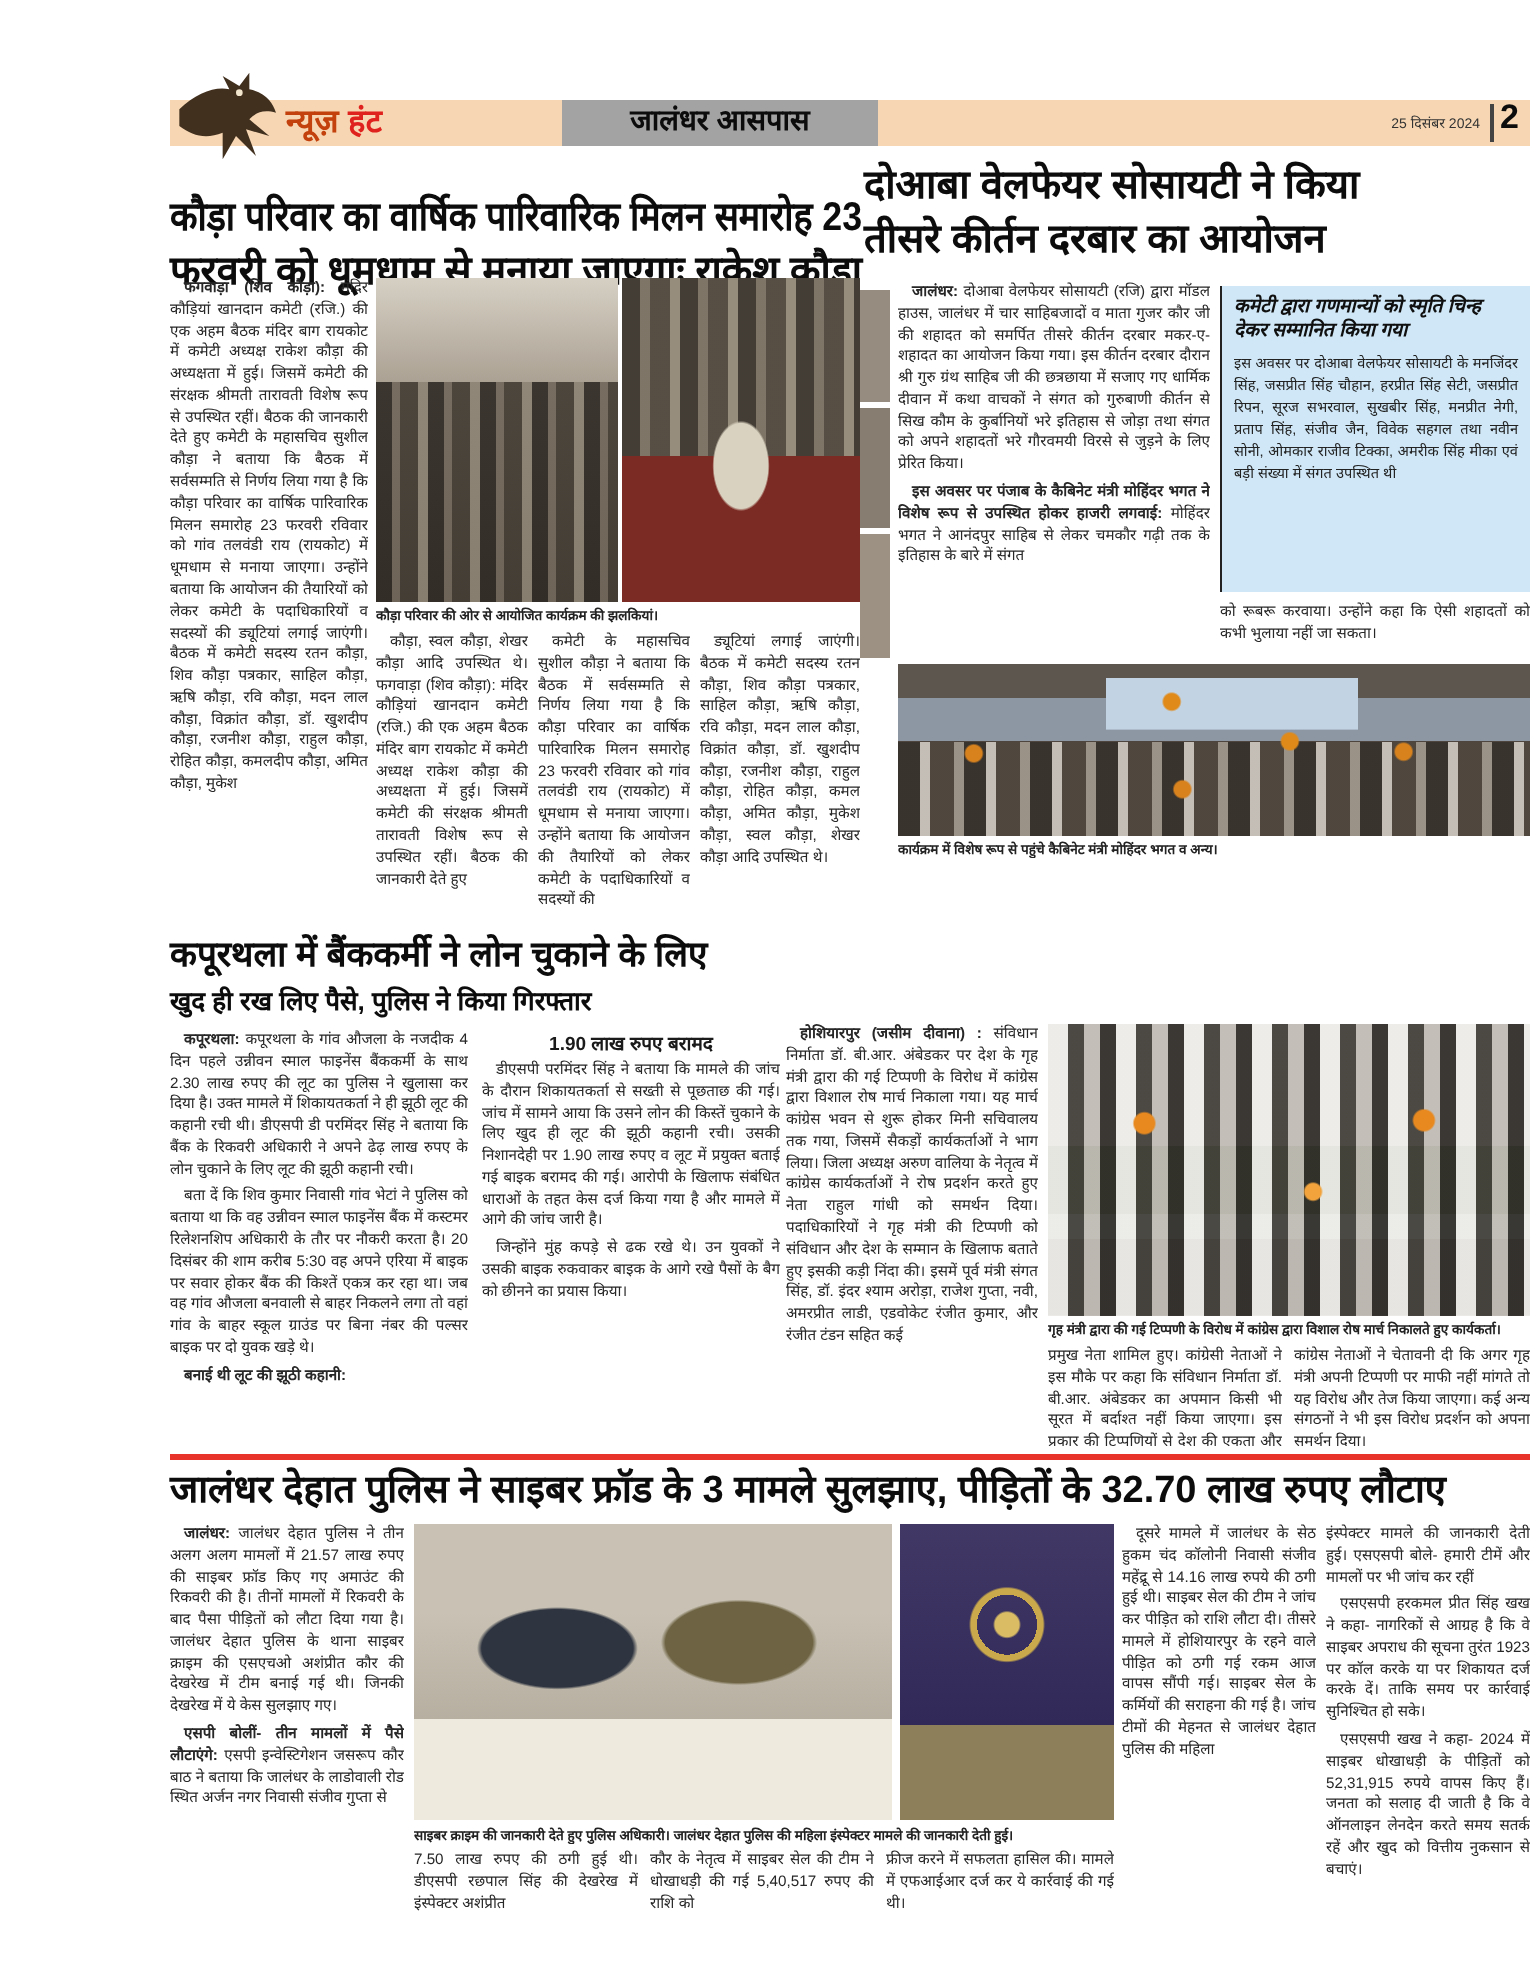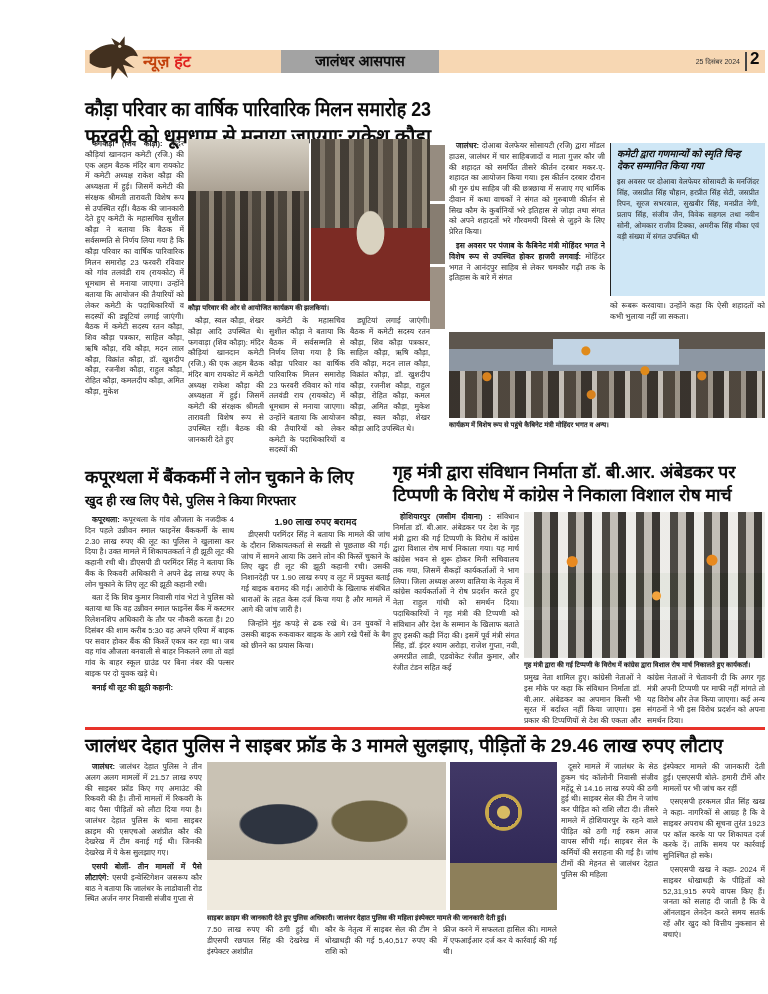--- a/index.html
+++ b/index.html
@@ -63,20 +63,24 @@
   <div class="abs bodytxt" style="left:188px;top:316px;width:76px;height:146px;">
     <p>कौड़ा, स्वल कौड़ा, शेखर कौड़ा आदि उपस्थित थे। फगवाड़ा (शिव कौड़ा): मंदिर कौड़ियां खानदान कमेटी (रजि.) की एक अहम बैठक मंदिर बाग रायकोट में कमेटी अध्यक्ष राकेश कौड़ा की अध्यक्षता में हुई। जिसमें कमेटी की संरक्षक श्रीमती तारावती विशेष रूप से उपस्थित रहीं। बैठक की जानकारी देते हुए</p>
   </div>
   <div class="abs bodytxt" style="left:269px;top:316px;width:76px;height:146px;">
     <p>कमेटी के महासचिव सुशील कौड़ा ने बताया कि बैठक में सर्वसम्मति से निर्णय लिया गया है कि कौड़ा परिवार का वार्षिक पारिवारिक मिलन समारोह 23 फरवरी रविवार को गांव तलवंडी राय (रायकोट) में धूमधाम से मनाया जाएगा। उन्होंने बताया कि आयोजन की तैयारियों को लेकर कमेटी के पदाधिकारियों व सदस्यों की</p>
   </div>
   <div class="abs bodytxt" style="left:350px;top:316px;width:80px;height:146px;">
     <p>ड्यूटियां लगाई जाएंगी। बैठक में कमेटी सदस्य रतन कौड़ा, शिव कौड़ा पत्रकार, साहिल कौड़ा, ऋषि कौड़ा, रवि कौड़ा, मदन लाल कौड़ा, विक्रांत कौड़ा, डॉ. खुशदीप कौड़ा, रजनीश कौड़ा, राहुल कौड़ा, रोहित कौड़ा, कमल कौड़ा, अमित कौड़ा, मुकेश कौड़ा, स्वल कौड़ा, शेखर कौड़ा आदि उपस्थित थे।</p>
   </div>
 
+  <div class="abs" style="left:432px;top:80px;width:333px;height:56px;">
+    <div><span class="fitline hl" style="font-size:20px;line-height:27px;">दोआबा वेलफेयर सोसायटी ने किया</span></div>
+    <div><span class="fitline hl" style="font-size:20px;line-height:27px;">तीसरे कीर्तन दरबार का आयोजन</span></div>
+  </div>
   <div class="abs ph" style="left:430px;top:145px;width:15px;height:56px;background:#968c80;"></div>
   <div class="abs ph" style="left:430px;top:204px;width:15px;height:60px;background:#877d71;"></div>
   <div class="abs ph" style="left:430px;top:267px;width:15px;height:62px;background:#9d9184;"></div>
   <div class="abs bodytxt" style="left:449px;top:141px;width:156px;height:190px;">
     <p><span class="b">जालंधर:</span>
        <span>दोआबा वेलफेयर सोसायटी (रजि) द्वारा मॉडल हाउस, जालंधर में चार साहिबजादों व माता गुजर कौर जी की शहादत को समर्पित तीसरे कीर्तन दरबार मकर-ए-शहादत का आयोजन किया गया। इस कीर्तन दरबार दौरान श्री गुरु ग्रंथ साहिब जी की छत्रछाया में सजाए गए धार्मिक दीवान में कथा वाचकों ने संगत को गुरुबाणी कीर्तन से सिख कौम के कुर्बानियों भरे इतिहास से जोड़ा तथा संगत को अपने शहादतों भरे गौरवमयी विरसे से जुड़ने के लिए प्रेरित किया।</span></p>
     <p><span class="b">इस अवसर पर पंजाब के कैबिनेट मंत्री मोहिंदर भगत ने विशेष रूप से उपस्थित होकर हाजरी लगवाई:</span>
        <span>मोहिंदर भगत ने आनंदपुर साहिब से लेकर चमकौर गढ़ी तक के इतिहास के बारे में संगत</span></p>
   </div>
   <div class="abs boxblue" style="left:610px;top:143px;width:155px;height:153px;">
@@ -104,45 +108,41 @@
     <p class="b">बनाई थी लूट की झूठी कहानी:</p>
   </div>
   <div class="abs" style="left:241px;top:515px;width:149px;height:206px;">
     <div class="subhead"><span class="fitline" style="transform-origin:center top;">1.90 लाख रुपए बरामद</span></div>
     <div class="bodytxt" style="height:190px;">
       <p>डीएसपी परमिंदर सिंह ने बताया कि मामले की जांच के दौरान शिकायतकर्ता से सख्ती से पूछताछ की गई। जांच में सामने आया कि उसने लोन की किस्तें चुकाने के लिए खुद ही लूट की झूठी कहानी रची। उसकी निशानदेही पर 1.90 लाख रुपए व लूट में प्रयुक्त बताई गई बाइक बरामद की गई। आरोपी के खिलाफ संबंधित धाराओं के तहत केस दर्ज किया गया है और मामले में आगे की जांच जारी है।</p>
       <p>जिन्होंने मुंह कपड़े से ढक रखे थे। उन युवकों ने उसकी बाइक रुकवाकर बाइक के आगे रखे पैसों के बैग को छीनने का प्रयास किया।</p>
     </div>
   </div>
 
-  <div class="abs" style="left:393px;top:461px;width:372px;height:47px;">
-    <div><span class="fitline hl" style="font-size:17.5px;line-height:23px;">गृह मंत्री द्वारा  संविधान निर्माता डॉ. बी.आर.  अंबेडकर पर</span></div>
-    <div><span class="fitline hl" style="font-size:17.5px;line-height:23px;">टिप्पणी के विरोध में कांग्रेस ने निकाला  विशाल रोष मार्च</span></div>
-  </div>
   <div class="abs bodytxt" style="left:393px;top:512px;width:126px;height:210px;">
     <p><span class="b">होशियारपुर (जसीम दीवाना) :</span>
        <span>संविधान निर्माता डॉ. बी.आर. अंबेडकर पर देश के गृह मंत्री द्वारा की गई टिप्पणी के विरोध में कांग्रेस द्वारा विशाल रोष मार्च निकाला गया। यह मार्च कांग्रेस भवन से शुरू होकर मिनी सचिवालय तक गया, जिसमें सैकड़ों कार्यकर्ताओं ने भाग लिया। जिला अध्यक्ष अरुण वालिया के नेतृत्व में कांग्रेस कार्यकर्ताओं ने रोष प्रदर्शन करते हुए नेता राहुल गांधी को समर्थन दिया। पदाधिकारियों ने गृह मंत्री की टिप्पणी को संविधान और देश के सम्मान के खिलाफ बताते हुए इसकी कड़ी निंदा की। इसमें पूर्व मंत्री संगत सिंह, डॉ. इंदर श्याम अरोड़ा, राजेश गुप्ता, नवी, अमरप्रीत लाडी, एडवोकेट रंजीत कुमार, और रंजीत टंडन सहित कई</span></p>
   </div>
   <div class="abs ph" style="left:524px;top:512px;width:241px;height:146px;
        background-image:radial-gradient(circle at 20% 34%,#e8891f 0 5px,transparent 6px),radial-gradient(circle at 55% 27%,#f2a33c 0 4px,transparent 5px),radial-gradient(circle at 78% 33%,#e8891f 0 5px,transparent 6px),repeating-linear-gradient(90deg,rgba(250,250,248,.85) 0 10px,rgba(60,58,54,.85) 10px 18px,rgba(200,196,190,.85) 18px 26px,rgba(40,38,36,.85) 26px 34px),linear-gradient(180deg,#67724f 0 40%,#9aa08f 40% 55%,#777062 55% 100%);
        background-size:100% 100%,100% 58%,100% 100%;background-position:0 0,0 100%,0 0;background-repeat:no-repeat;"></div>
   <div class="abs cap" style="left:524px;top:660px;width:241px;">
     <span class="fitline">गृह मंत्री द्वारा की गई टिप्पणी के विरोध में कांग्रेस द्वारा विशाल रोष मार्च निकालते हुए कार्यकर्ता।</span>
   </div>
   <div class="abs bodytxt" style="left:524px;top:673px;width:117px;height:50px;">
     <p style="text-indent:0;">प्रमुख नेता शामिल हुए। कांग्रेसी नेताओं ने इस मौके पर कहा कि संविधान निर्माता डॉ. बी.आर. अंबेडकर का अपमान किसी भी सूरत में बर्दाश्त नहीं किया जाएगा। इस प्रकार की टिप्पणियों से देश की एकता और अखंडता को खतरा हो सकता है।</p>
   </div>
   <div class="abs bodytxt" style="left:647px;top:673px;width:118px;height:50px;">
     <p style="text-indent:0;">कांग्रेस नेताओं ने चेतावनी दी कि अगर गृह मंत्री अपनी टिप्पणी पर माफी नहीं मांगते तो यह विरोध और तेज किया जाएगा। कई अन्य संगठनों ने भी इस विरोध प्रदर्शन को अपना समर्थन दिया।</p>
   </div>
 
   <div class="abs rule" style="left:85px;top:727px;width:680px;height:3px;"></div>
 
   <div class="abs" style="left:85px;top:733px;width:680px;height:25px;">
-    <span class="fitline hl" style="font-size:19px;line-height:25px;">जालंधर देहात पुलिस ने साइबर फ्रॉड के 3 मामले सुलझाए, पीड़ितों के 29.46 लाख रुपए लौटाए</span>
+    <span class="fitline hl" style="font-size:19px;line-height:25px;">जालंधर देहात पुलिस ने साइबर फ्रॉड के 3 मामले सुलझाए, पीड़ितों के 32.70 लाख रुपए लौटाए</span>
   </div>
   <div class="abs bodytxt" style="left:85px;top:762px;width:117px;height:228px;">
     <p><span class="b">जालंधर:</span>
        <span>जालंधर देहात पुलिस ने तीन अलग अलग मामलों में 21.57 लाख रुपए की साइबर फ्रॉड किए गए अमाउंट की रिकवरी की है। तीनों मामलों में रिकवरी के बाद पैसा पीड़ितों को लौटा दिया गया है। जालंधर देहात पुलिस के थाना साइबर क्राइम की एसएचओ अशंप्रीत कौर की देखरेख में टीम बनाई गई थी। जिनकी देखरेख में ये केस सुलझाए गए।</span></p>
     <p><span class="b">एसपी बोलीं- तीन मामलों में पैसे लौटाएंगे:</span>
        <span>एसपी इन्वेस्टिगेशन जसरूप कौर बाठ ने बताया कि जालंधर के लाडोवाली रोड स्थित अर्जन नगर निवासी संजीव गुप्ता से</span></p>
   </div>
   <div class="abs ph" style="left:207px;top:762px;width:239px;height:148px;
        background-image:linear-gradient(180deg,transparent 0 66%,#efeade 66% 100%),radial-gradient(ellipse at 30% 42%,#2e3440 0 16%,transparent 17%),radial-gradient(ellipse at 68% 40%,#6e6444 0 16%,transparent 17%),linear-gradient(180deg,#c9c2b4 0 30%,#a59c8d 100%);"></div>
   <div class="abs ph" style="left:450px;top:762px;width:107px;height:148px;

